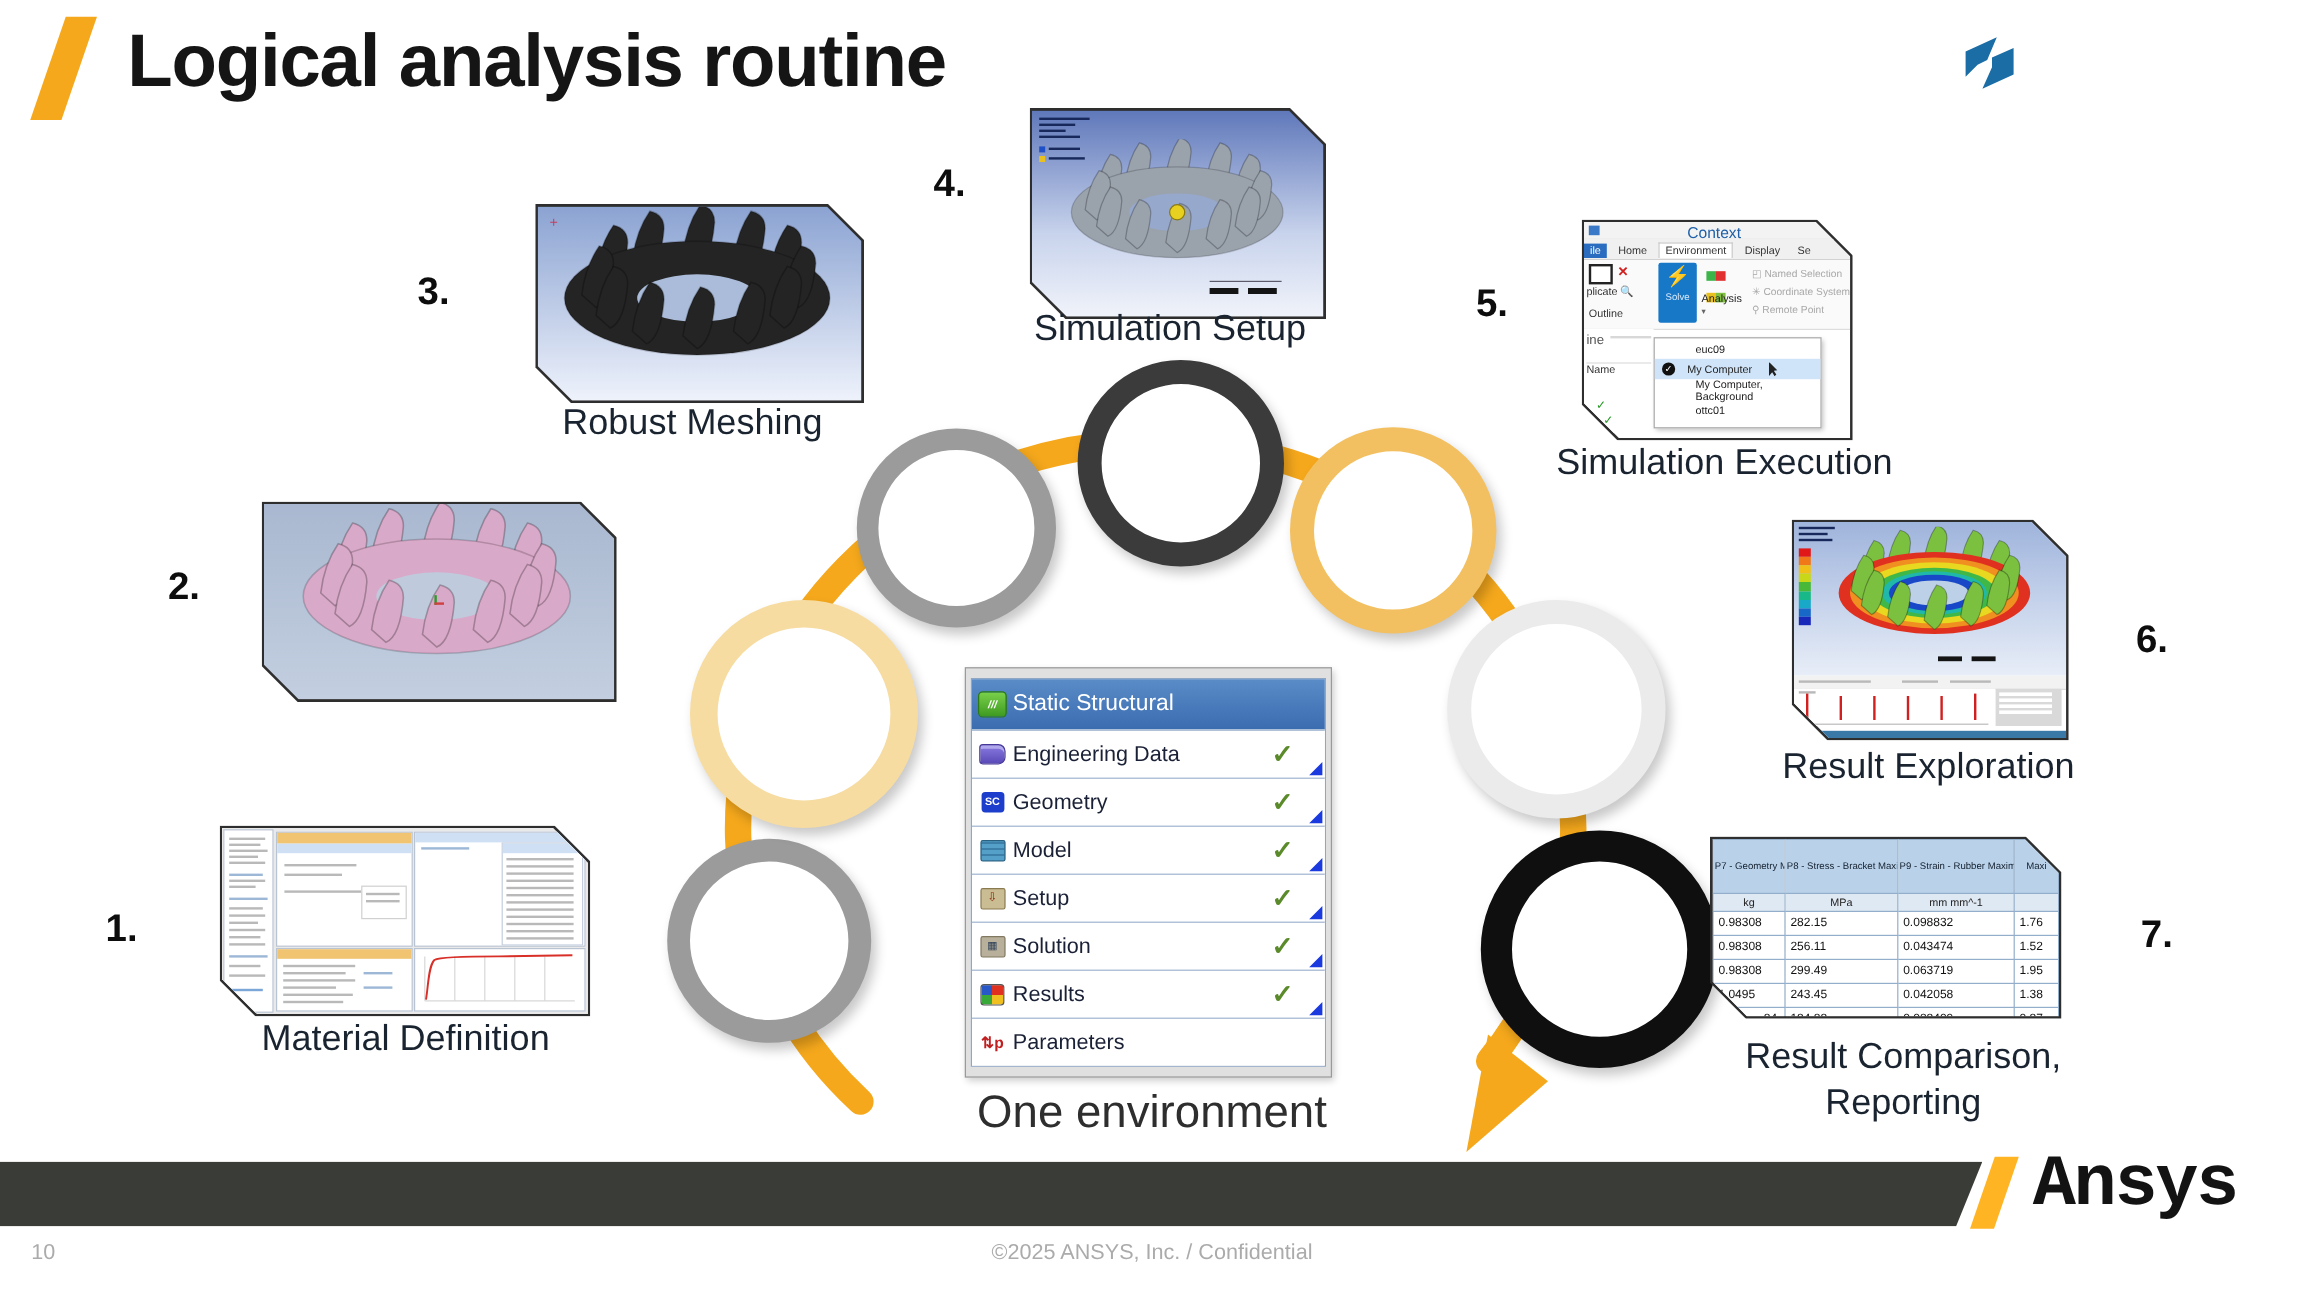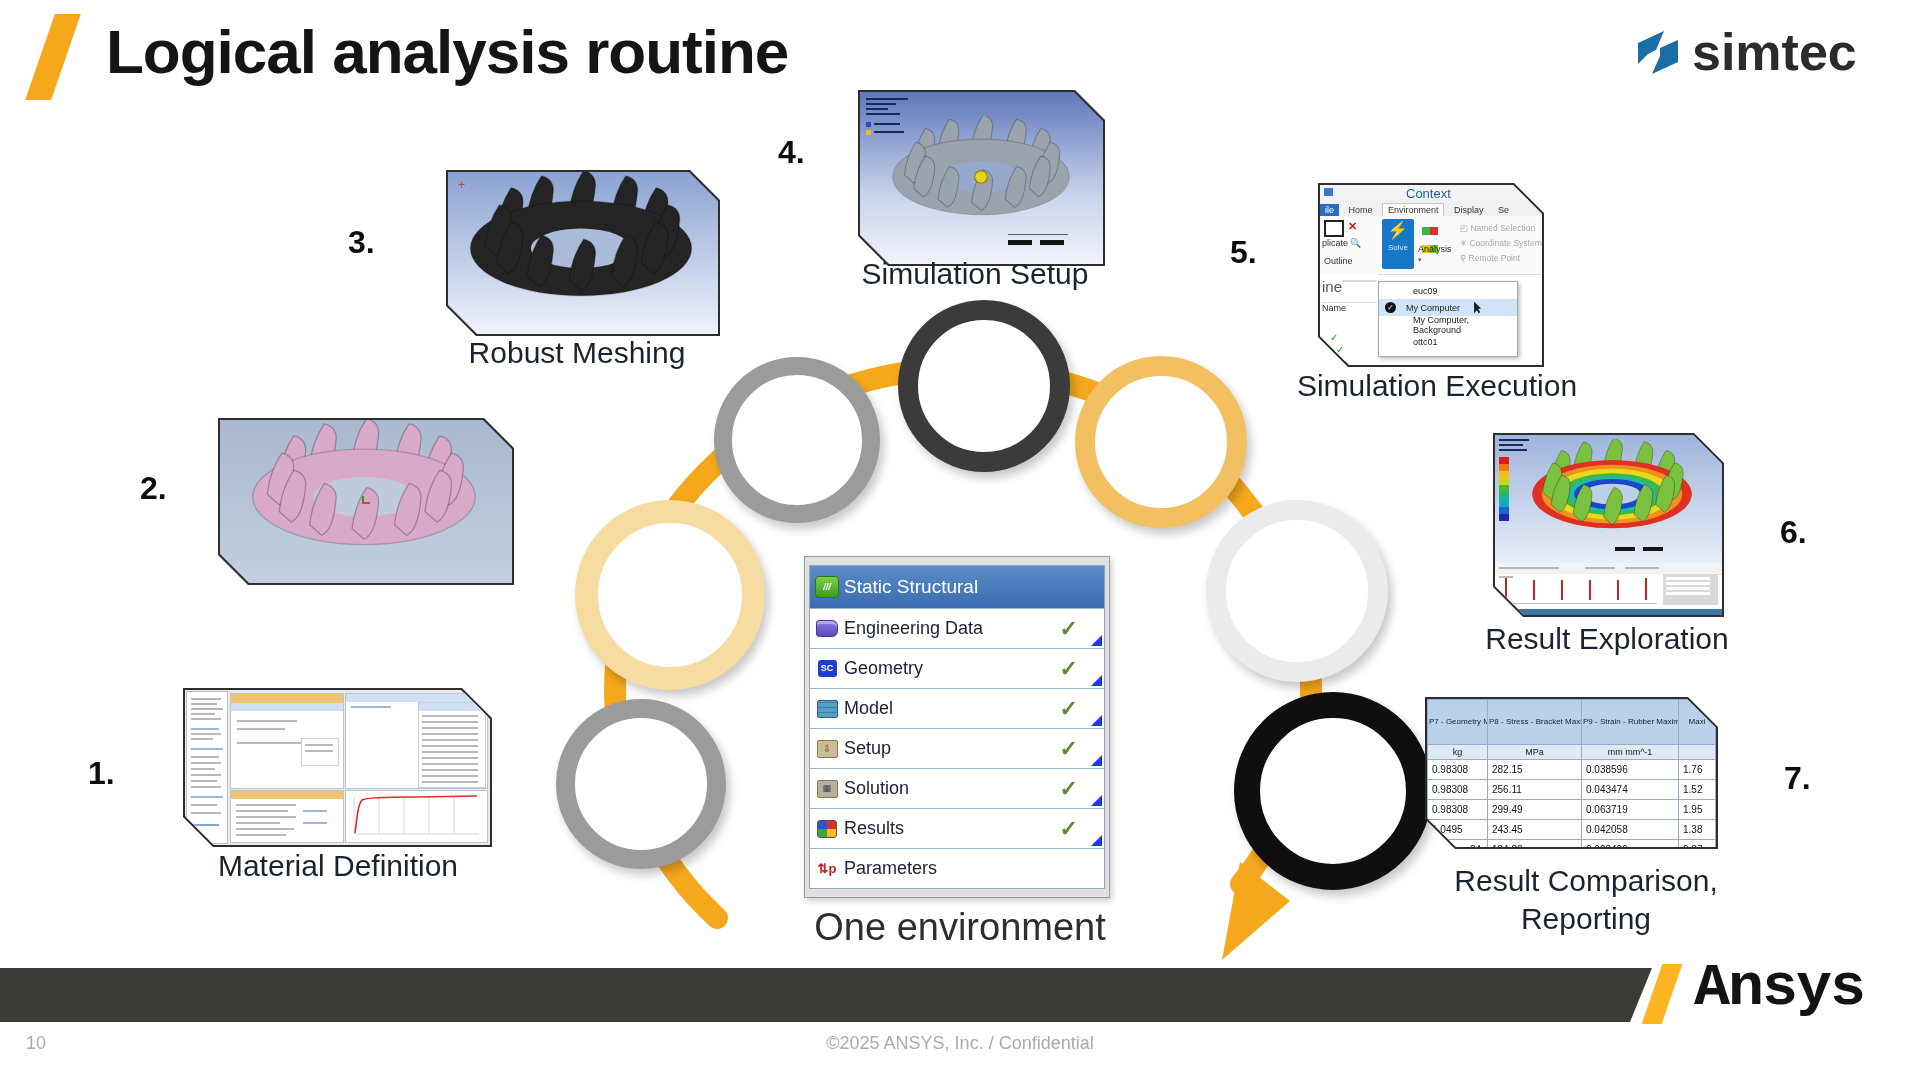--- a/index.html
+++ b/index.html
@@ -96,21 +96,20 @@
     </defs>
   </svg>
 
   <div class="abs title-slash"></div>
   <div class="abs page-title">Logical analysis routine</div>
 
   <svg class="abs" style="left:1630px;top:28px" width="56" height="56" viewBox="0 0 56 56">
     <path d="M8 36 L8 15 L34 3 L26 22 L18 26 Z" fill="#1b6da6"></path>
     <path d="M30 20 L48 12 L48 34 L22 46 L30 28 Z" fill="#1b6da6"></path>
   </svg>
-  <div class="abs simtec-text">simtec</div>
 
   <svg class="abs" style="left:0;top:0" width="1920" height="1080">
     <path d="M 717 918 A 348 322 0 1 1 1241 884" fill="none" stroke="#F5A81C" stroke-width="22" stroke-linecap="round"></path>
     <polygon points="1222,960 1290,901 1240,862" fill="#F5A81C"></polygon>
   </svg>
 
   <div class="ring" style="left:556px;top:699px;width:132px;height:132px;border:19px solid #9B9B9B"></div>
   <div class="ring" style="left:575px;top:500px;width:144px;height:144px;border:23px solid #F7DCA2"></div>
   <div class="ring" style="left:714px;top:357px;width:130px;height:130px;border:18px solid #9B9B9B"></div>
   <div class="ring" style="left:898px;top:300px;width:132px;height:132px;border:20px solid #3B3B3B"></div>
@@ -275,21 +274,21 @@
         </div>
         <div style="position:absolute;left:98px;top:28px;font-size:9px;color:#222">Analysis</div>
         <div style="position:absolute;left:98px;top:40px;font-size:7px;color:#666">▾</div>
         <div style="position:absolute;left:140px;top:5px;font-size:8.5px;color:#a8a8a8;line-height:15px">
           <div>◰ <span>Named Selection</span></div>
           <div>✳ <span>Coordinate System</span></div>
           <div>⚲ <span>Remote Point</span></div>
         </div>
       </div>
       <div style="position:absolute;left:0;top:89px;width:58px;height:87px;background:#fff">
-        <div style="position:absolute;left:2px;top:4px;font-size:15px;color:#555">ine</div>
+        <div style="position:absolute;left:2px;top:4px;font-size:11px;color:#555">ine</div>
         <div style="position:absolute;left:22px;top:6px;width:34px;height:2px;background:#d8d8d8"></div>
         <div style="position:absolute;left:2px;top:28px;font-size:9px;color:#333;border-top:1px solid #ddd;width:54px">Name</div>
         <div style="position:absolute;left:10px;top:58px;color:#2a9a2a;font-size:10px">✓</div>
         <div style="position:absolute;left:16px;top:70px;color:#2a9a2a;font-size:10px">✓</div>
       </div>
       <div style="position:absolute;left:58px;top:96px;width:138px;height:74px;background:#fff;border:1px solid #a8a8a8;box-shadow:2px 2px 4px rgba(0,0,0,.25)">
         <div class="menu-row">
             <span style="margin-left:34px">euc09</span>
           </div>
         <div class="menu-row" style="background:#cfe4f8">
@@ -375,21 +374,21 @@
         </tr>
         <tr class="units" style="height:15px">
           <td>kg</td>
           <td>MPa</td>
           <td>mm mm^-1</td>
           <td></td>
         </tr>
         <tr class="d">
               <td>0.98308</td>
               <td>282.15</td>
-              <td>0.038596</td>
+              <td>0.098832</td>
               <td>1.76</td>
             </tr>
         <tr class="d">
               <td>0.98308</td>
               <td>256.11</td>
               <td>0.043474</td>
               <td>1.52</td>
             </tr>
         <tr class="d">
               <td>0.98308</td>

